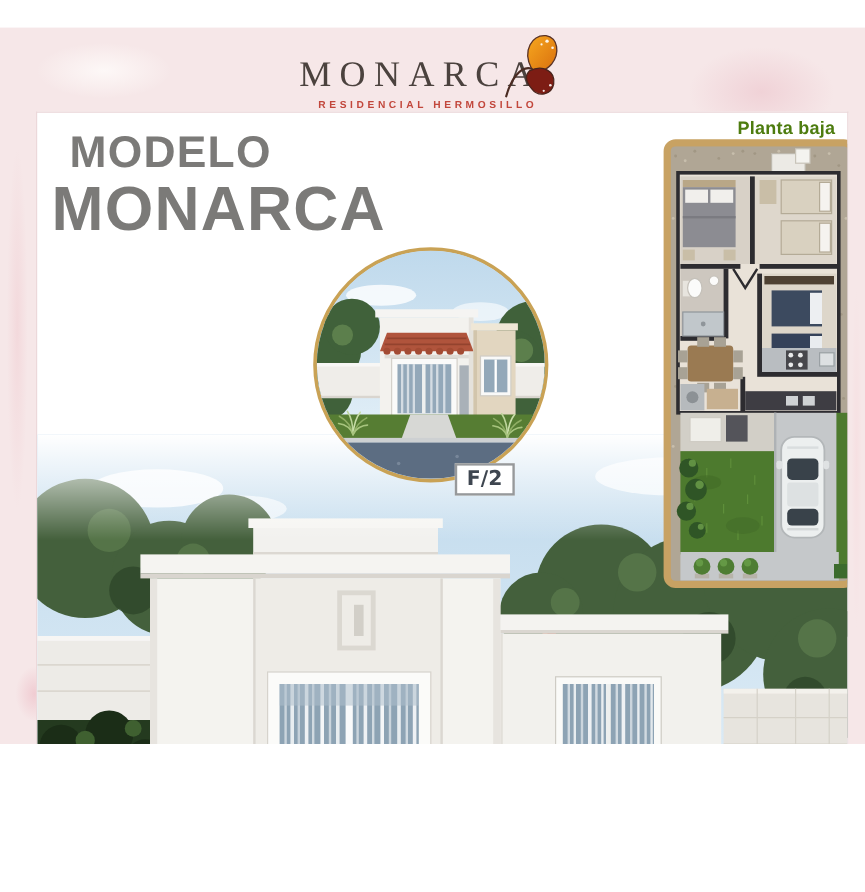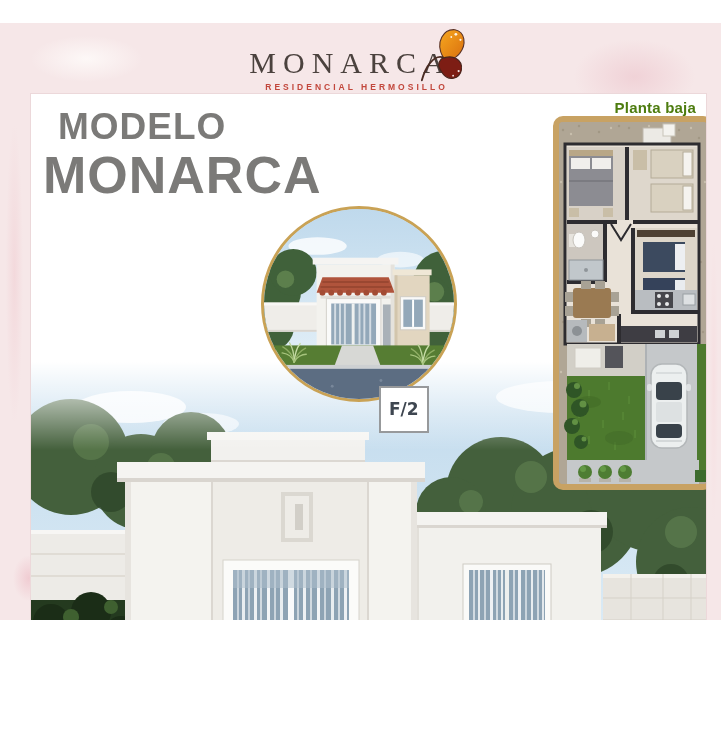--- a/index.html
+++ b/index.html
@@ -21,21 +21,21 @@
   .butterfly{position:absolute;left:419px;top:3px;width:48px;height:57px;}
   .panel{position:absolute;left:30px;top:70px;width:677px;height:673px;box-sizing:border-box;
     background:#fff;border:1px solid #ecd8da;border-bottom:none;overflow:hidden;z-index:1;}
   .title{position:absolute;left:12px;top:14px;z-index:4;color:#7b7a78;font-weight:bold;line-height:1;}
   .title .t1{font-size:37px;letter-spacing:1px;margin-left:15px;}
   .title .t2{font-size:52px;letter-spacing:1px;margin-top:4px;}
   .render{position:absolute;left:0;top:268px;z-index:1;}
   .inset{position:absolute;left:230px;top:112px;width:196px;height:196px;box-sizing:border-box;
     border:3px solid #c9a255;border-radius:50%;overflow:hidden;z-index:3;background:#cfe2f0;}
   .badge{position:absolute;left:348px;top:292px;z-index:6;background:#ffffff;border:2px solid #97999b;
-    color:#3e4650;font-family:"DejaVu Sans",sans-serif;font-size:17px;font-weight:bold;padding:11px 8px;line-height:1.25;}
+    color:#3e4650;font-family:"DejaVu Sans",sans-serif;font-size:17px;font-weight:bold;padding:1px 8px;line-height:1.25;}
   .plan-label{position:absolute;right:10px;top:5px;z-index:4;font-size:15px;font-weight:bold;color:#4d7c0f;letter-spacing:.2px;}
   .plan{position:absolute;left:522px;top:22px;width:160px;height:374px;box-sizing:border-box;
     border:6px solid #c8a263;border-radius:10px;overflow:hidden;z-index:5;background:#b0a695;}
 </style>
 </head>
 <body>
 
 <div class="canvas">
 
   <svg width="0" height="0" style="position:absolute" aria-hidden="true">

